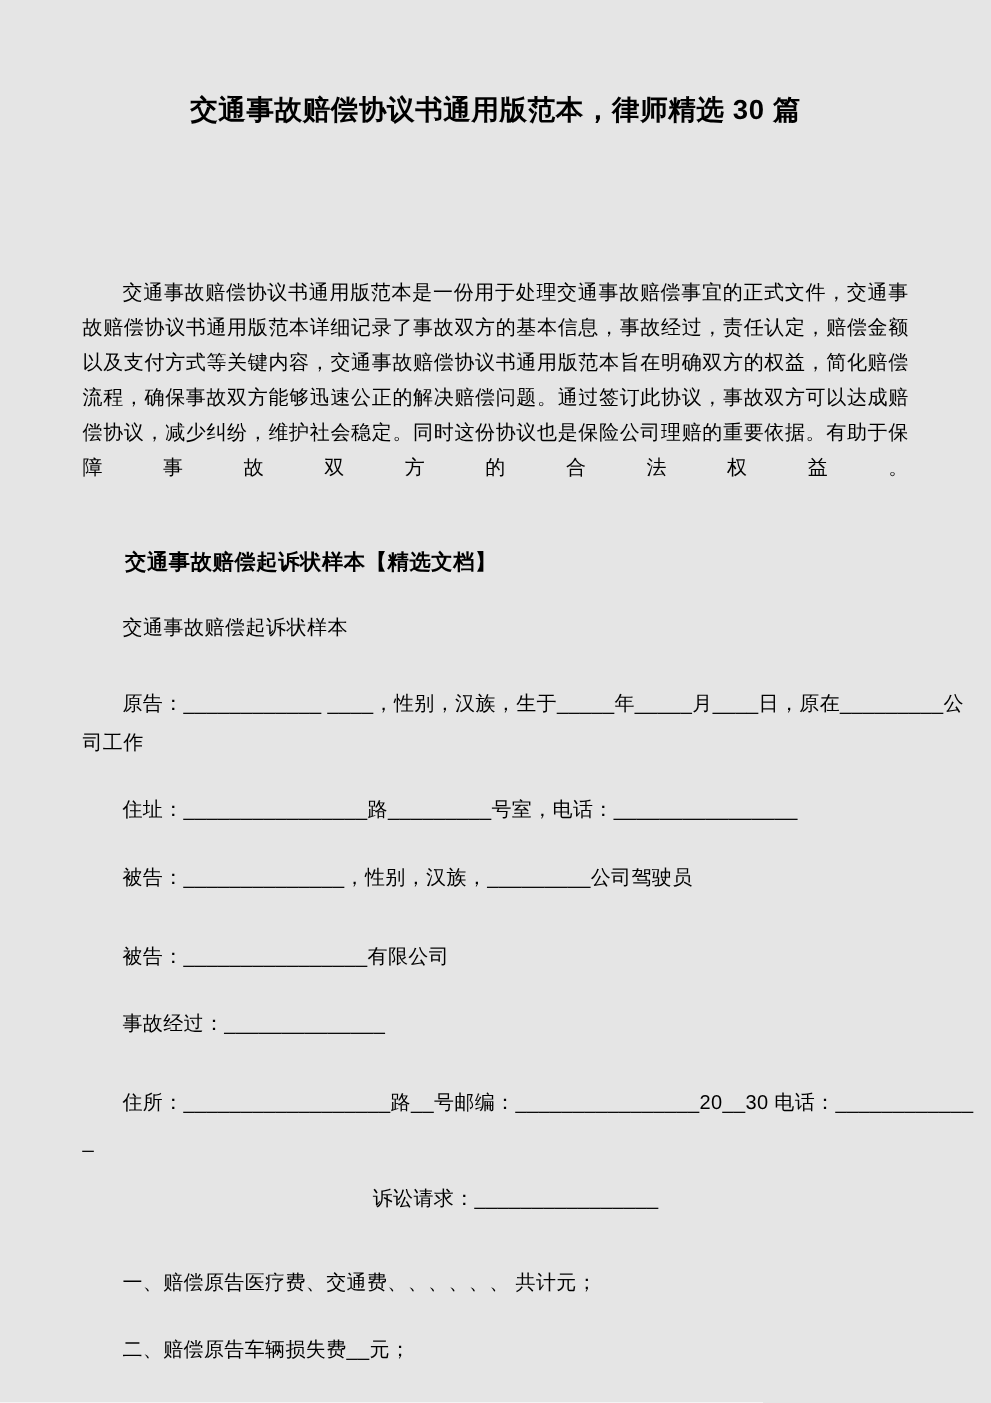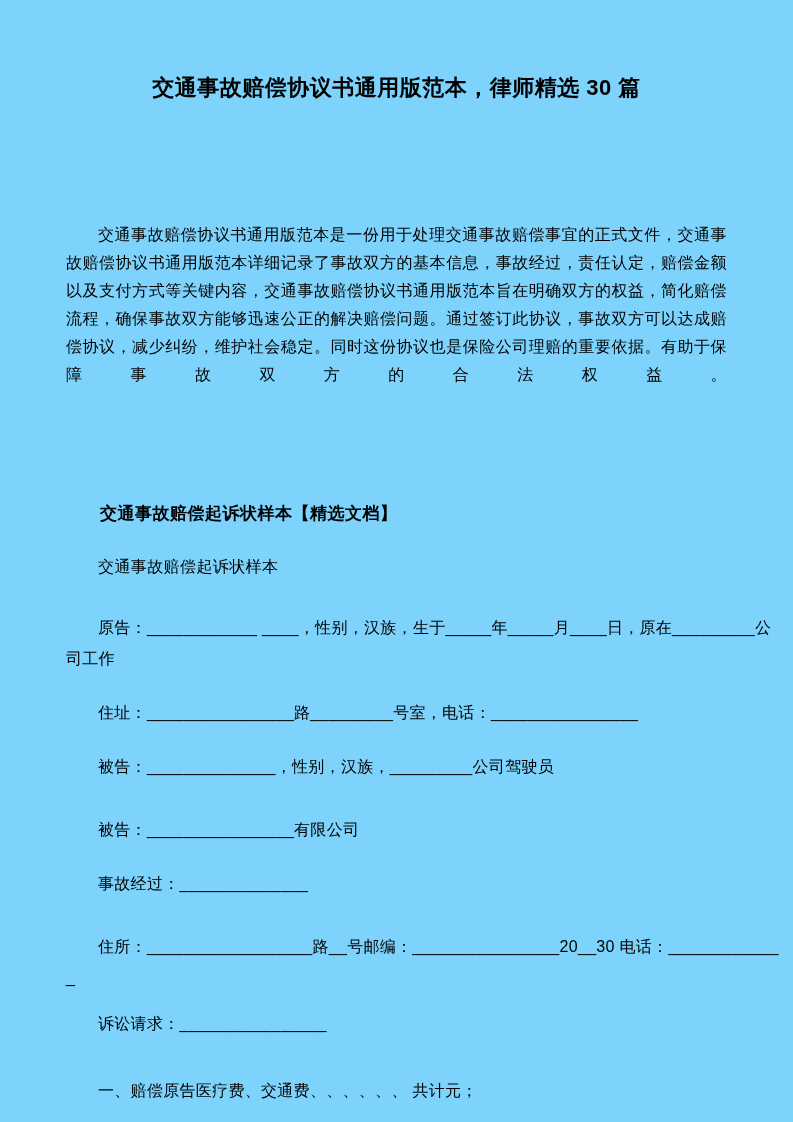--- a/index.html
+++ b/index.html
@@ -4,49 +4,49 @@
 <style>
   * { margin:0; padding:0; box-sizing:border-box; }
   html, body { background:#ffffff; }
   body {
     width:793px; height:1122px; overflow:hidden;
     font-family:"Liberation Sans","DejaVu Sans",sans-serif;
     color:#000000;
   }
   .page {
     position:relative; width:793px; height:1122px;
-    background:#7dd3fc; padding:0 66px; overflow:hidden;
+    background:#e5e5e5; padding:0 66px; overflow:hidden;
   }
   .doc-title {
     padding-top:72px; text-align:center;
     font-size:22px; font-weight:700; line-height:32px; letter-spacing:0.5px;
   }
   .intro {
     margin-top:117px; font-size:16px; line-height:28px;
     letter-spacing:0.4px; text-align:justify; text-align-last:justify;
     text-indent:2em; word-break:break-all;
   }
   .section-heading {
-    margin-top:113px; text-indent:2em;
+    margin-top:49px; text-indent:2em;
     font-size:17px; font-weight:700; line-height:24px; letter-spacing:0.5px;
   }
   .section-subtitle {
     margin-top:29px; text-indent:2em;
     font-size:16px; line-height:23px; letter-spacing:0.4px;
   }
   .form-line {
     font-size:16px; line-height:31px; letter-spacing:0.3px;
     white-space:nowrap;
   }
   .form-line.indent { text-indent:2em; }
   .m34 { margin-top:34px; }
   .m24 { margin-top:36px; }
   .m23 { margin-top:23px; }
   .m22 { margin-top:32px; }
-  .m15 { margin-top:15px; }
+  .m15 { margin-top:15px;text-align:center; }
   .m0  { margin-top:0; }
 </style>
 </head>
 <body>
 
 <div class="page">
 
   <h1 class="doc-title">交通事故赔偿协议书通用版范本，律师精选 30 篇</h1>
 
   <p class="intro">交通事故赔偿协议书通用版范本是一份用于处理交通事故赔偿事宜的正式文件，交通事故赔偿协议书通用版范本详细记录了事故双方的基本信息，事故经过，责任认定，赔偿金额以及支付方式等关键内容，交通事故赔偿协议书通用版范本旨在明确双方的权益，简化赔偿流程，确保事故双方能够迅速公正的解决赔偿问题。通过签订此协议，事故双方可以达成赔偿协议，减少纠纷，维护社会稳定。同时这份协议也是保险公司理赔的重要依据。有助于保障事故双方的合法权益。</p>

